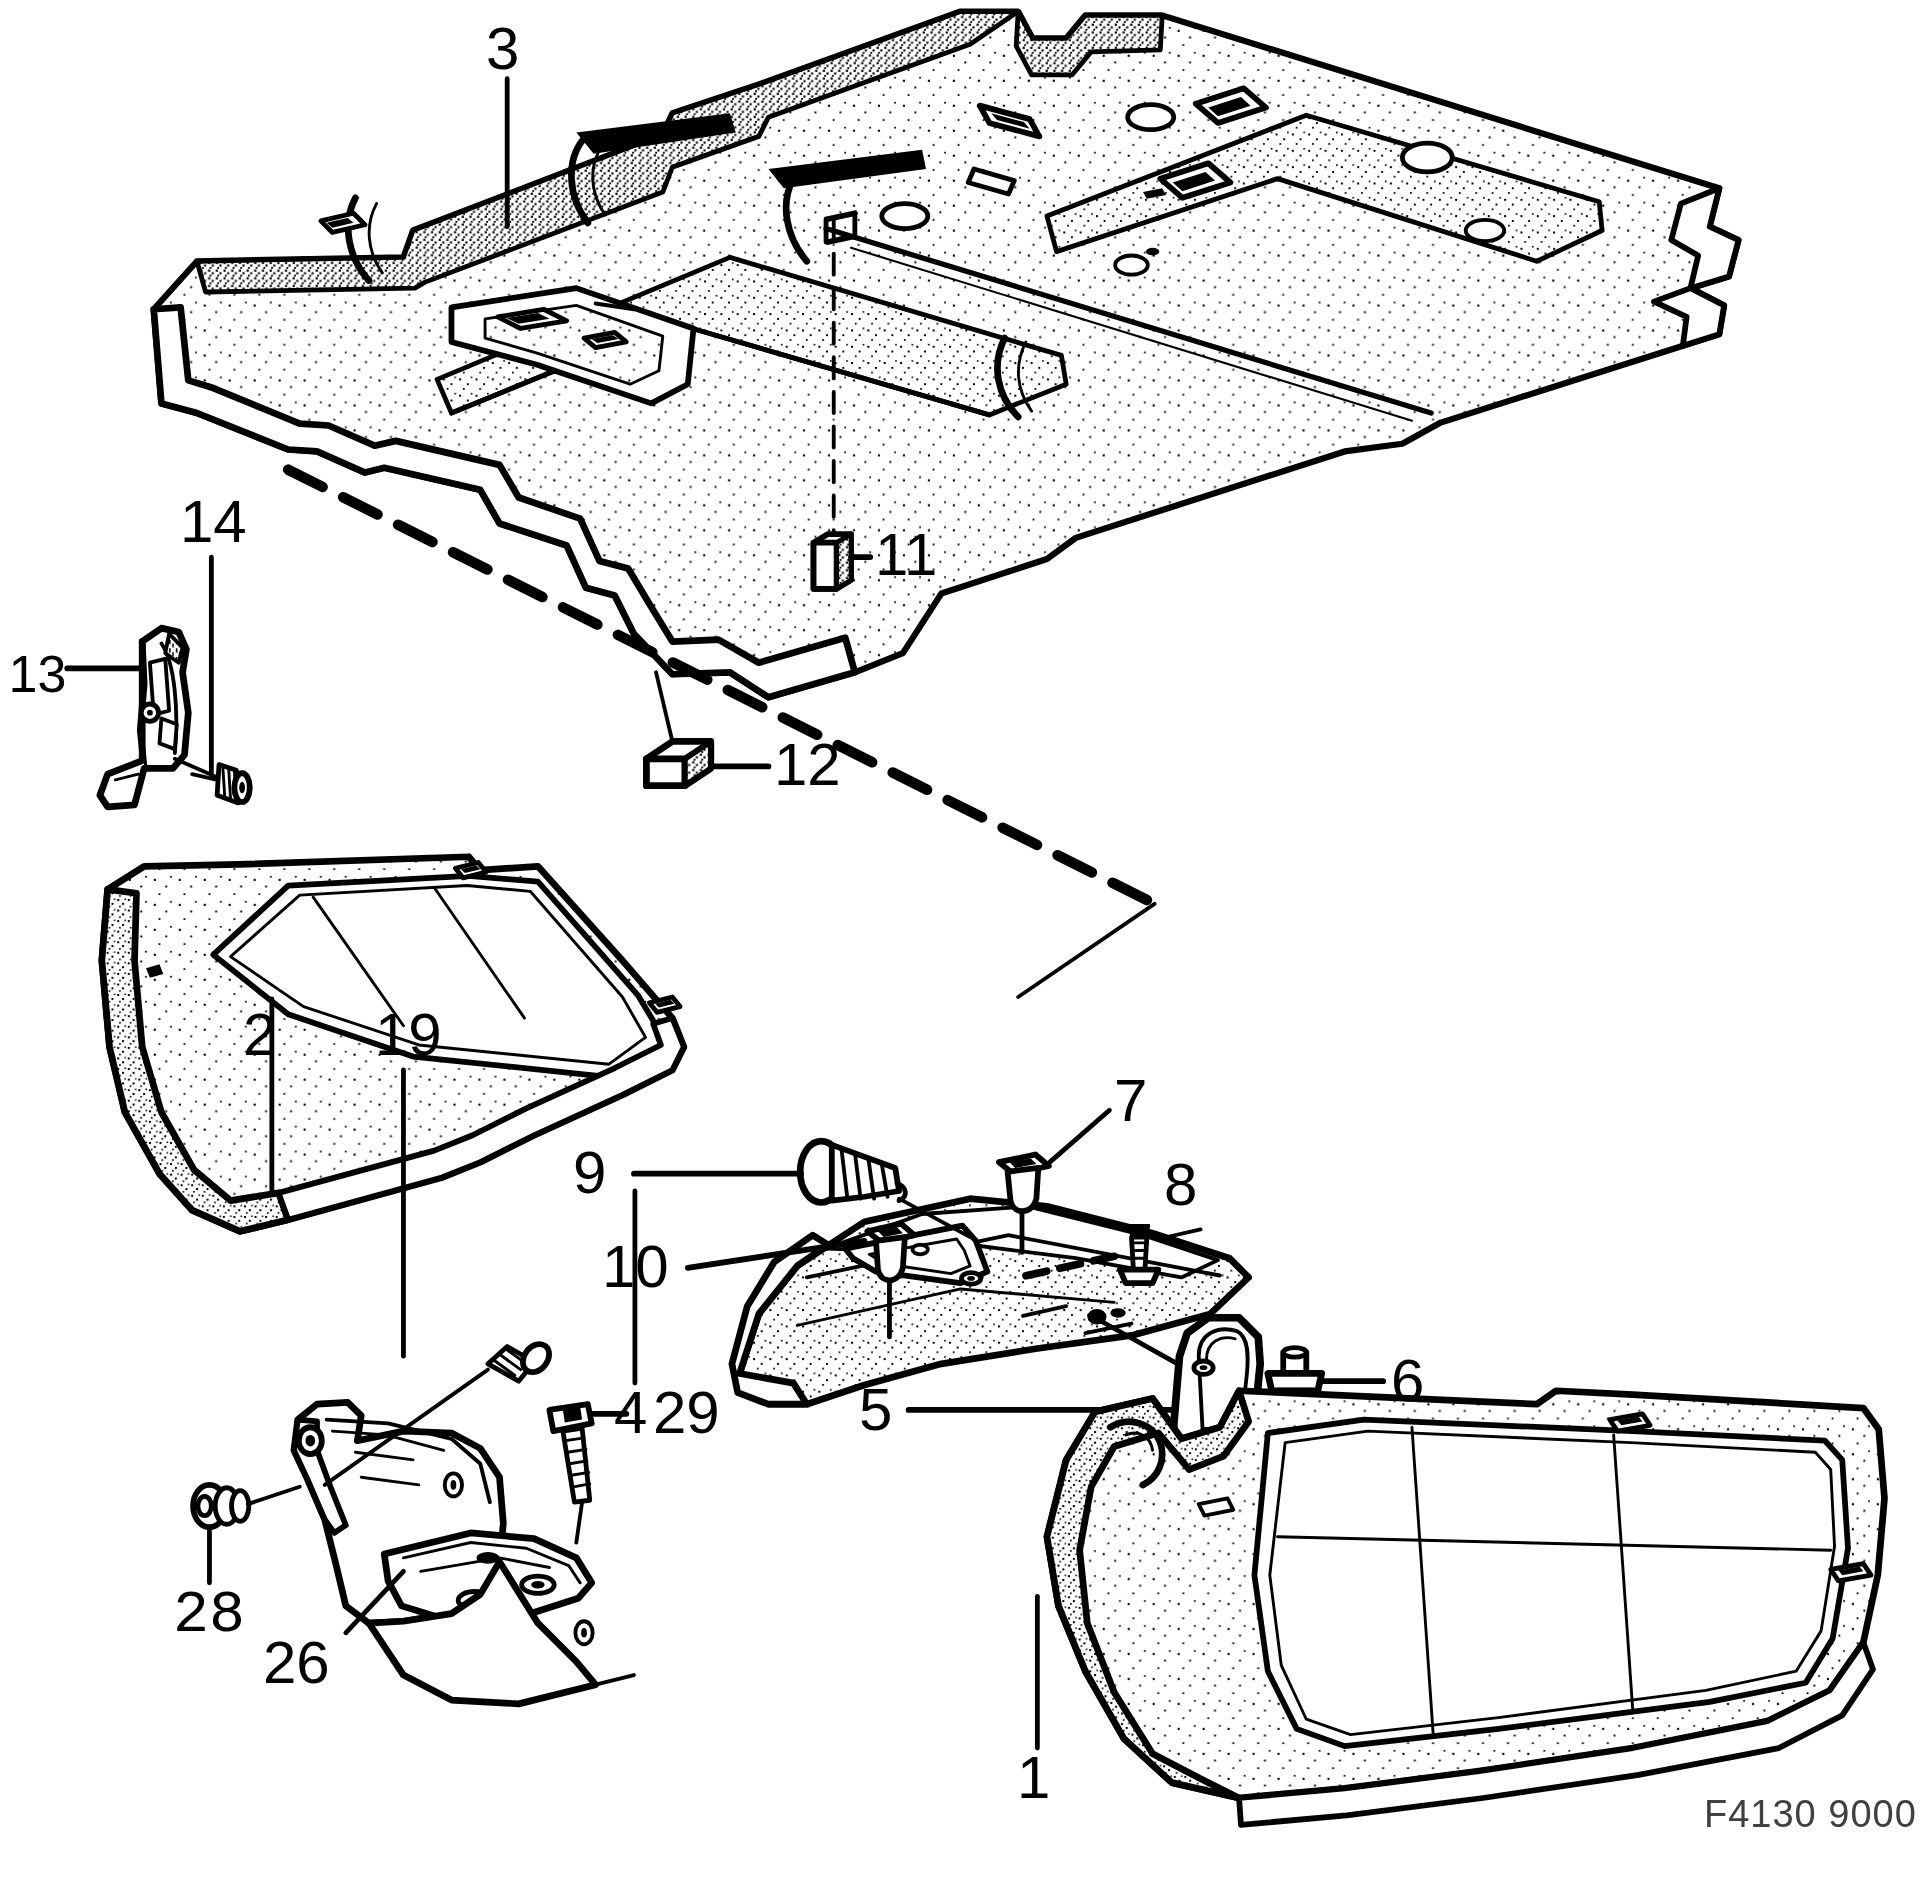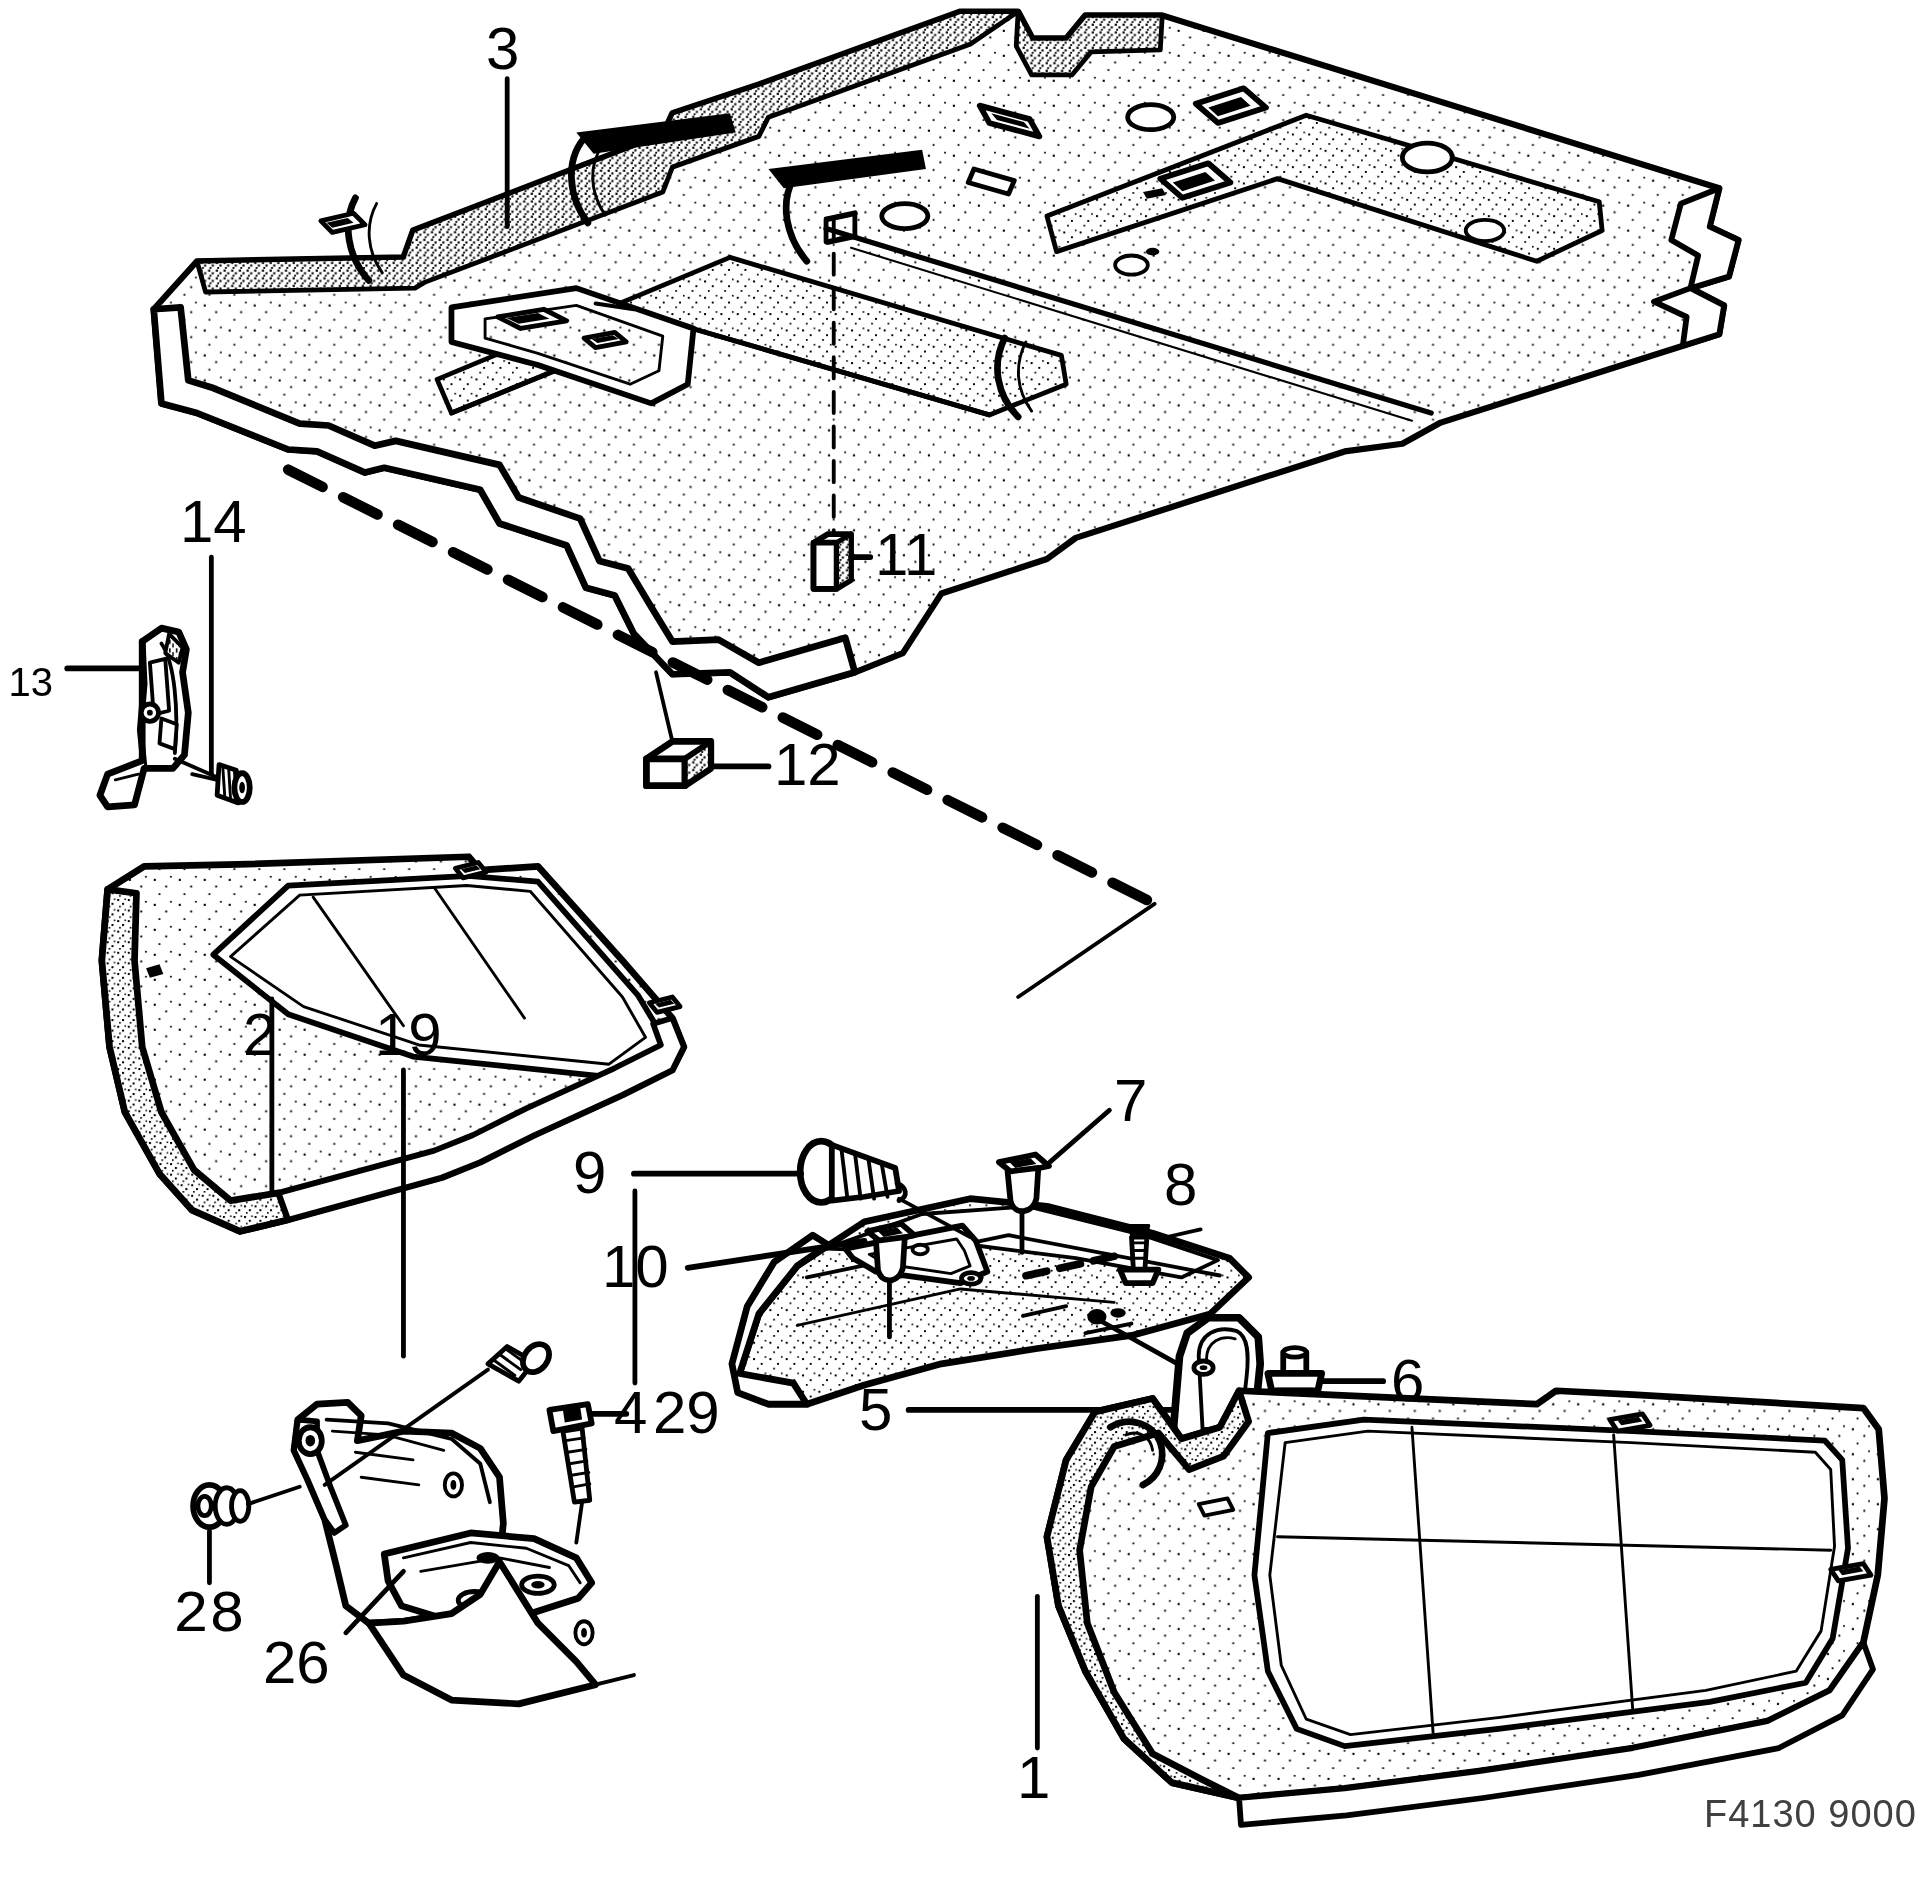--- a/index.html
+++ b/index.html
@@ -458,21 +458,21 @@
         <path d="M 1248 1566 L 1278 1560 L 1284 1572 L 1254 1578 Z" fill="#fff" stroke="#000" stroke-width="4"></path>
       </g>
 
       <path d="M 1080 1820 L 1080 1662" stroke="#000" stroke-width="5"></path>
       <path d="M 1080 1820 L 1080 1820" stroke="#000" stroke-width="0"></path>
 
     </g>
   </svg>
 
   <div class="callout" style="left:486px;  top:19px;   font-size:60px;">3</div>
-  <div class="callout" style="left:8.6px;    top:662px;  font-size:40px;">13</div>
+  <div class="callout" style="left:8.6px;    top:648px;  font-size:52px;">13</div>
   <div class="callout" style="left:180px;  top:492px;  font-size:60px;">14</div>
   <div class="callout" style="left:875px;  top:525px;  font-size:60px;">11</div>
   <div class="callout" style="left:774px;  top:735px;  font-size:60px;text-align:center;">12</div>
   <div class="callout" style="left:243px;  top:1005px; font-size:60px;">2</div>
   <div class="callout" style="left:375px;  top:1005px; font-size:60px;">19</div>
   <div class="callout" style="left:573px;  top:1143px; font-size:60px;">9</div>
   <div class="callout" style="left:1114px; top:1071px; font-size:60px;">7</div>
   <div class="callout" style="left:1164px; top:1155px; font-size:60px;">8</div>
   <div class="callout" style="left:602px;  top:1237px; font-size:60px;text-align:center;">10</div>
   <div class="callout" style="left:859px;  top:1380px; font-size:60px;">5</div>

